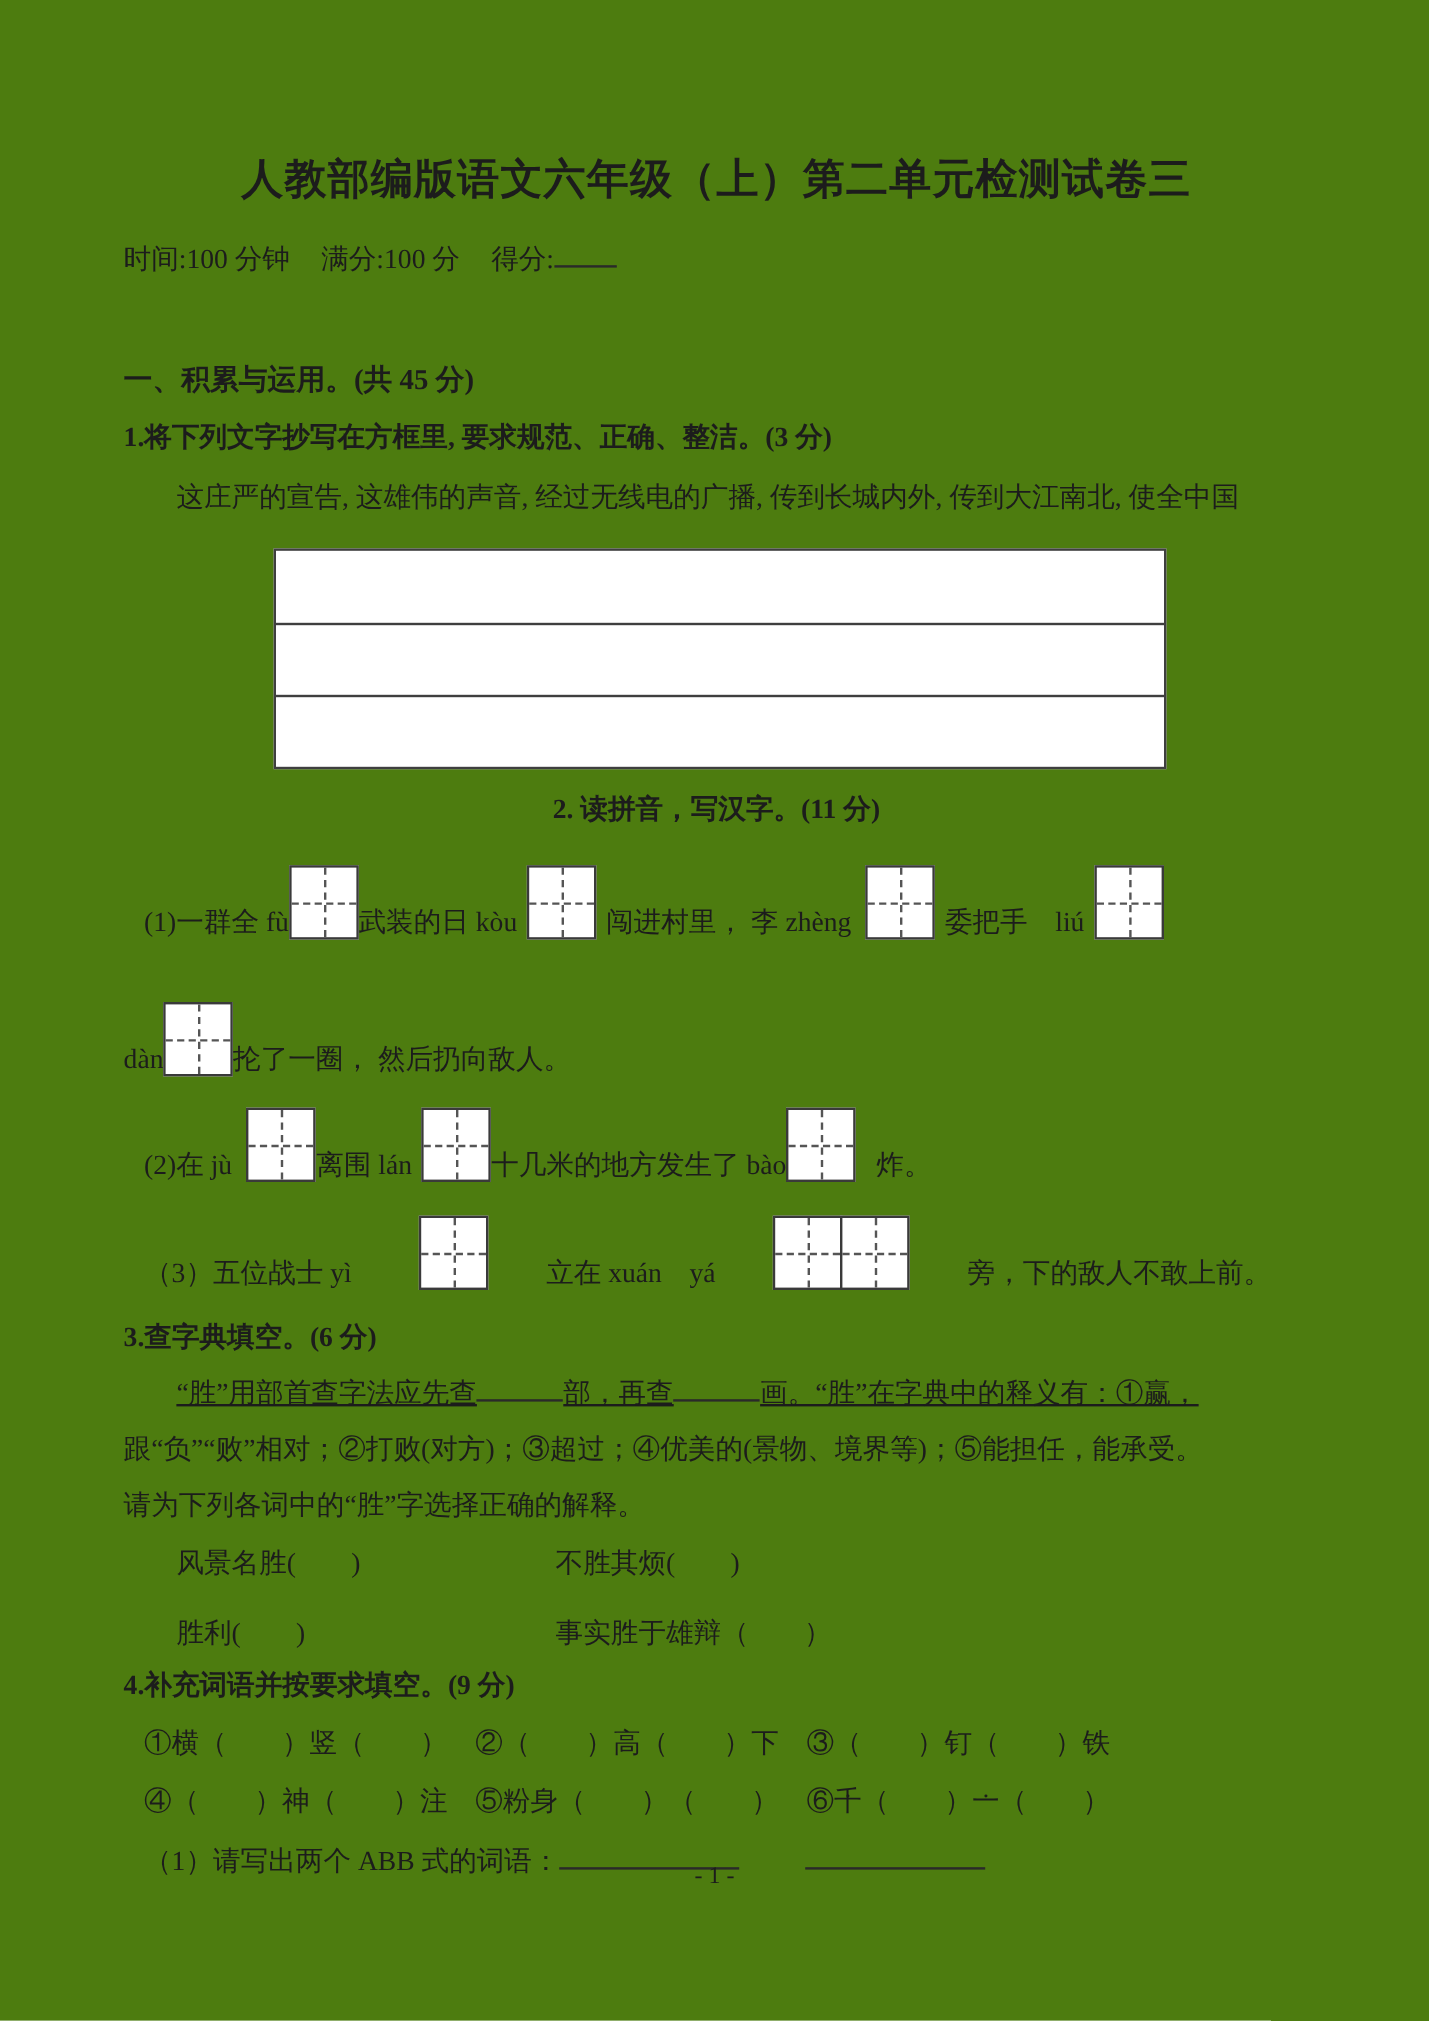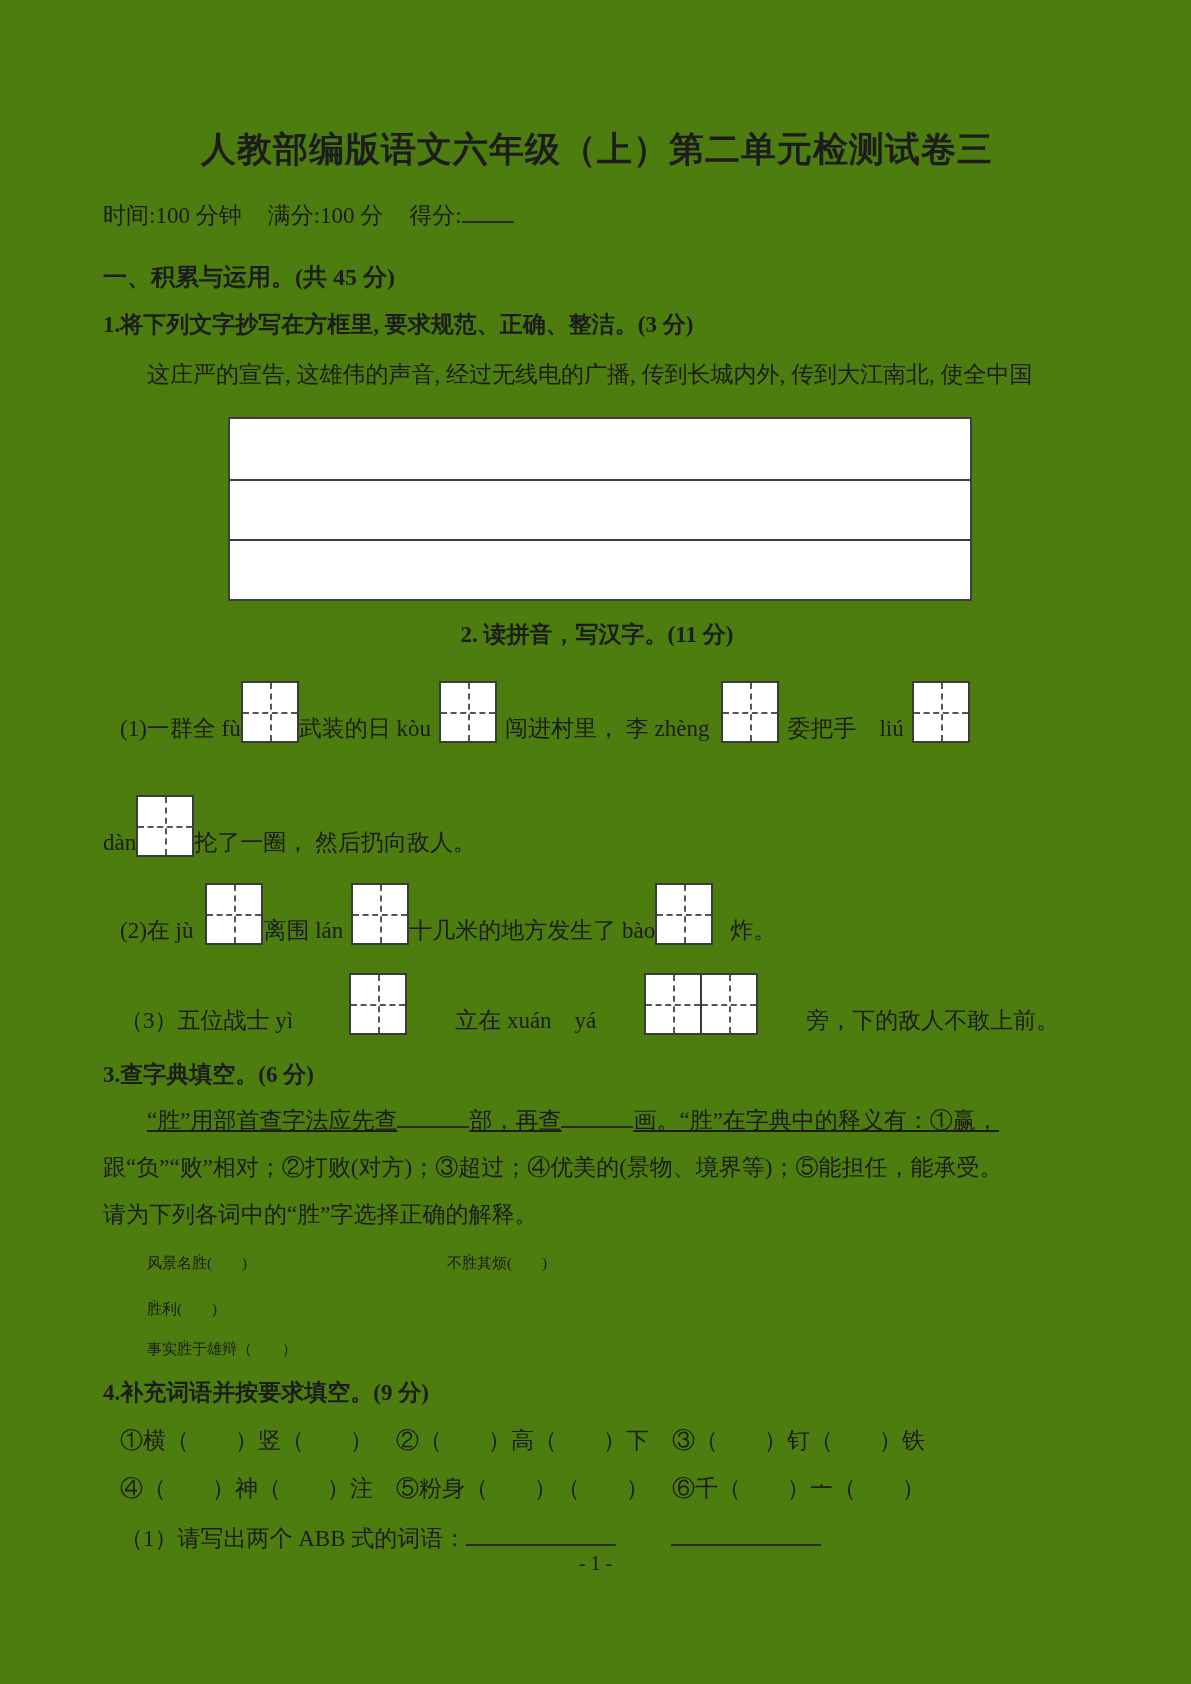--- a/index.html
+++ b/index.html
@@ -32,21 +32,21 @@
   .blank {
     display: inline-block;
     height: 0.95em;
     border-bottom: 2px solid #2a2a2a;
     vertical-align: baseline;
   }
   .b52  { width: 52px; }
   .b72  { width: 72px; }
   .b150 { width: 150px; }
   .section-heading {
-    margin-top: 28px;
+    margin-top: 68px;
     font-size: 24px;
     font-weight: 700;
     line-height: 36px;
     white-space: nowrap;
   }
   .q-prompt {
     font-size: 23px;
     font-weight: 700;
     line-height: 36px;
     white-space: nowrap;
@@ -106,28 +106,29 @@
   .ml8  { margin-left: 8px; }
   .ml12 { margin-left: 12px; }
   .ml17 { margin-left: 17px; }
   .ml24 { }
   
   .q3-prompt { margin-top: 22px; }
   .q3-p1 { margin-top: 8px; text-decoration: underline; }
   .q3-p  { margin-top: 7px; }
   .word-row {
     display: flex;
-    font-size: 15px;
+    font-size: 23px;
     line-height: 40px;
     margin-left: 44px;
     white-space: pre;
+    gap: 16px;
   }
   .word-row .col1 { width: 300px; flex: 0 0 auto; }
   .word-row-1 { margin-top: 8px; }
-  .word-row-2 { margin-top: 6px; flex-direction: column; }
+  .word-row-2 { margin-top: 18px; }
   .em-dot { position: relative; }
   .em-dot::after {
     content: "\2022";
     position: absolute;
     left: 50%;
     bottom: -0.52em;
     transform: translateX(-50%);
     font-size: 0.45em;
     color: #1c1c1c;
   }

